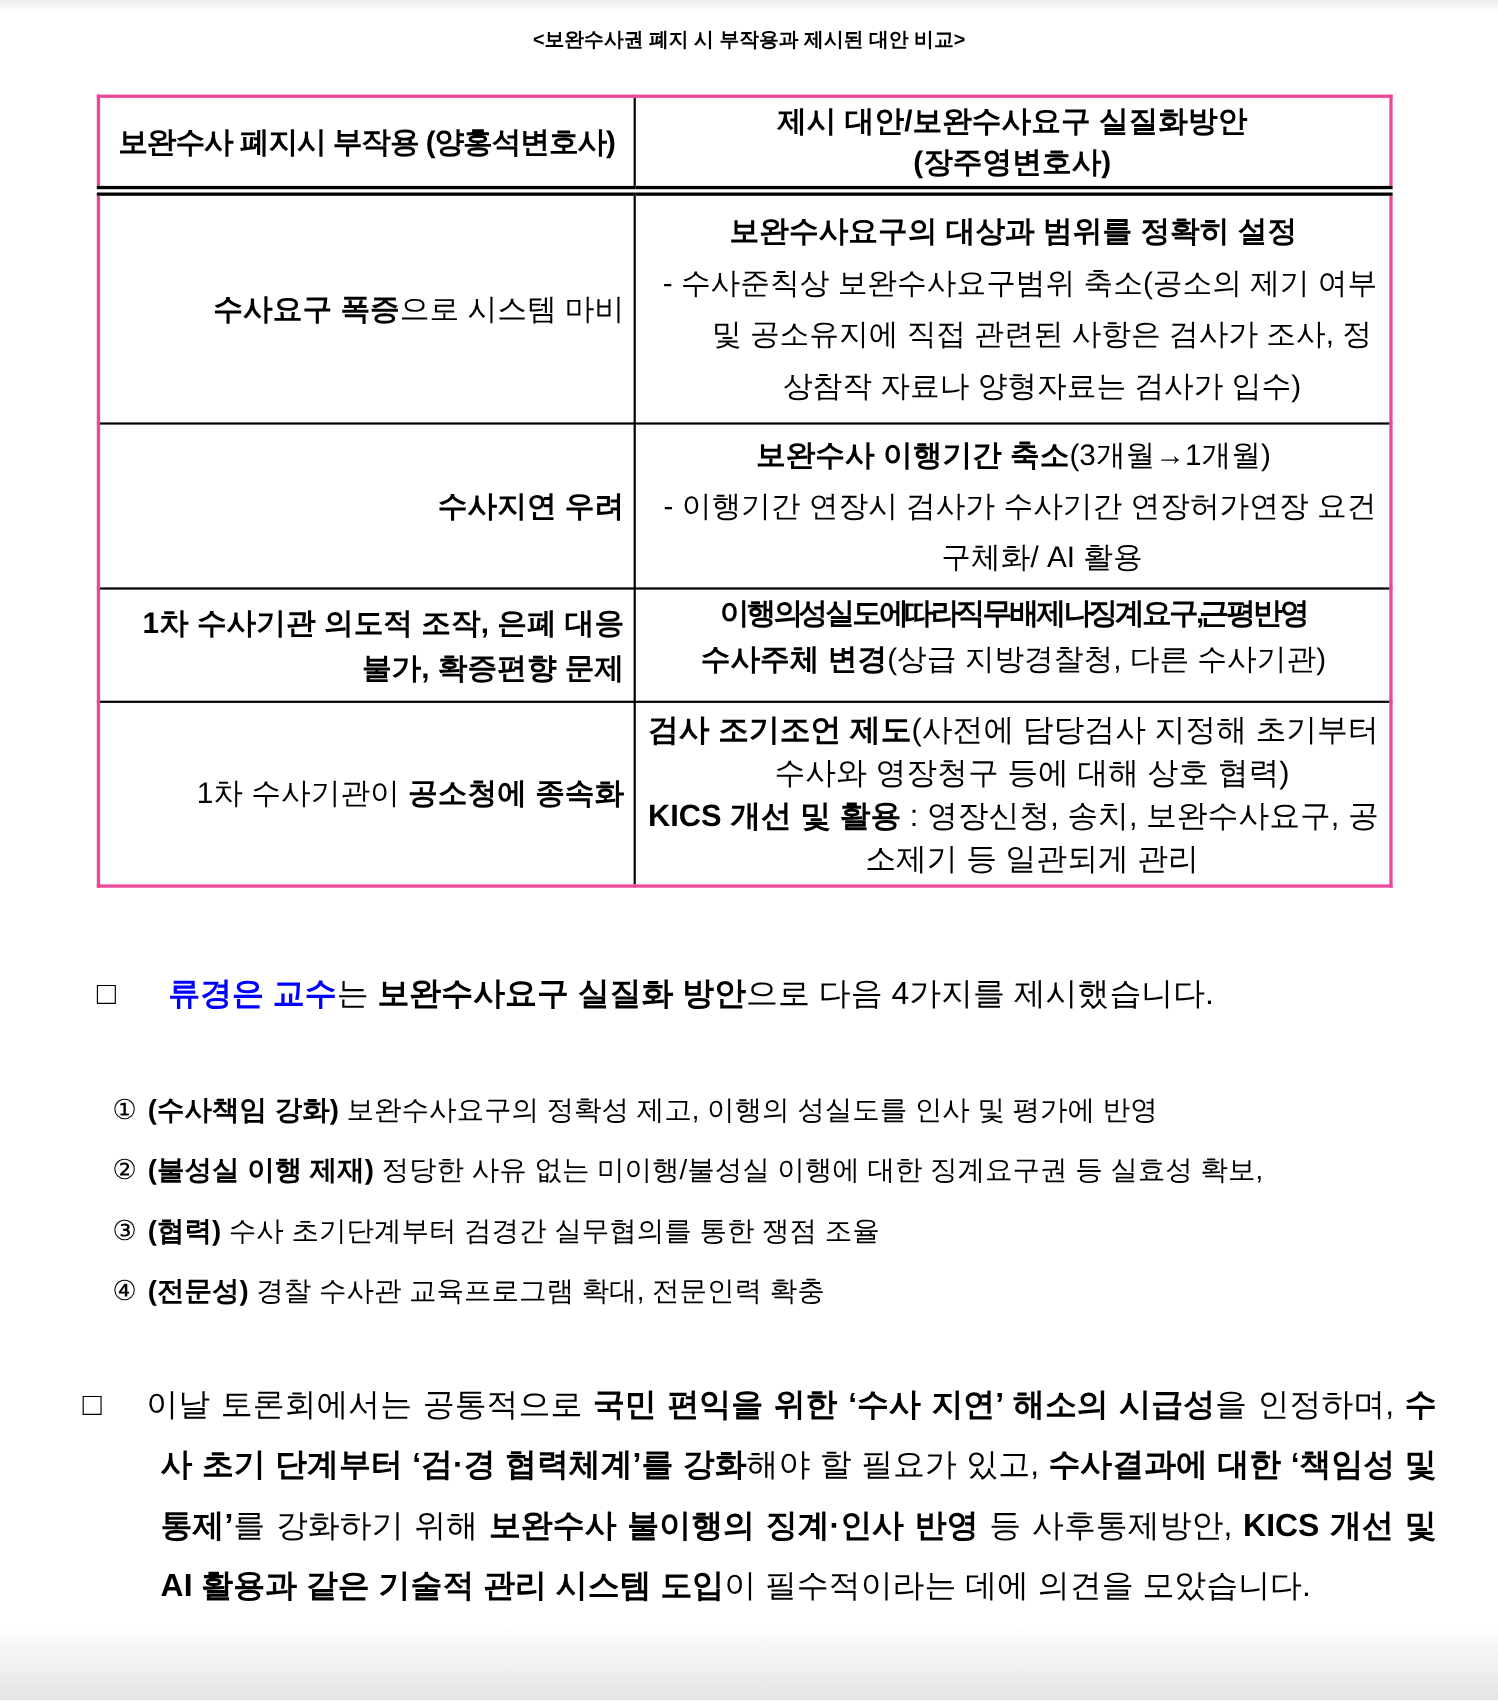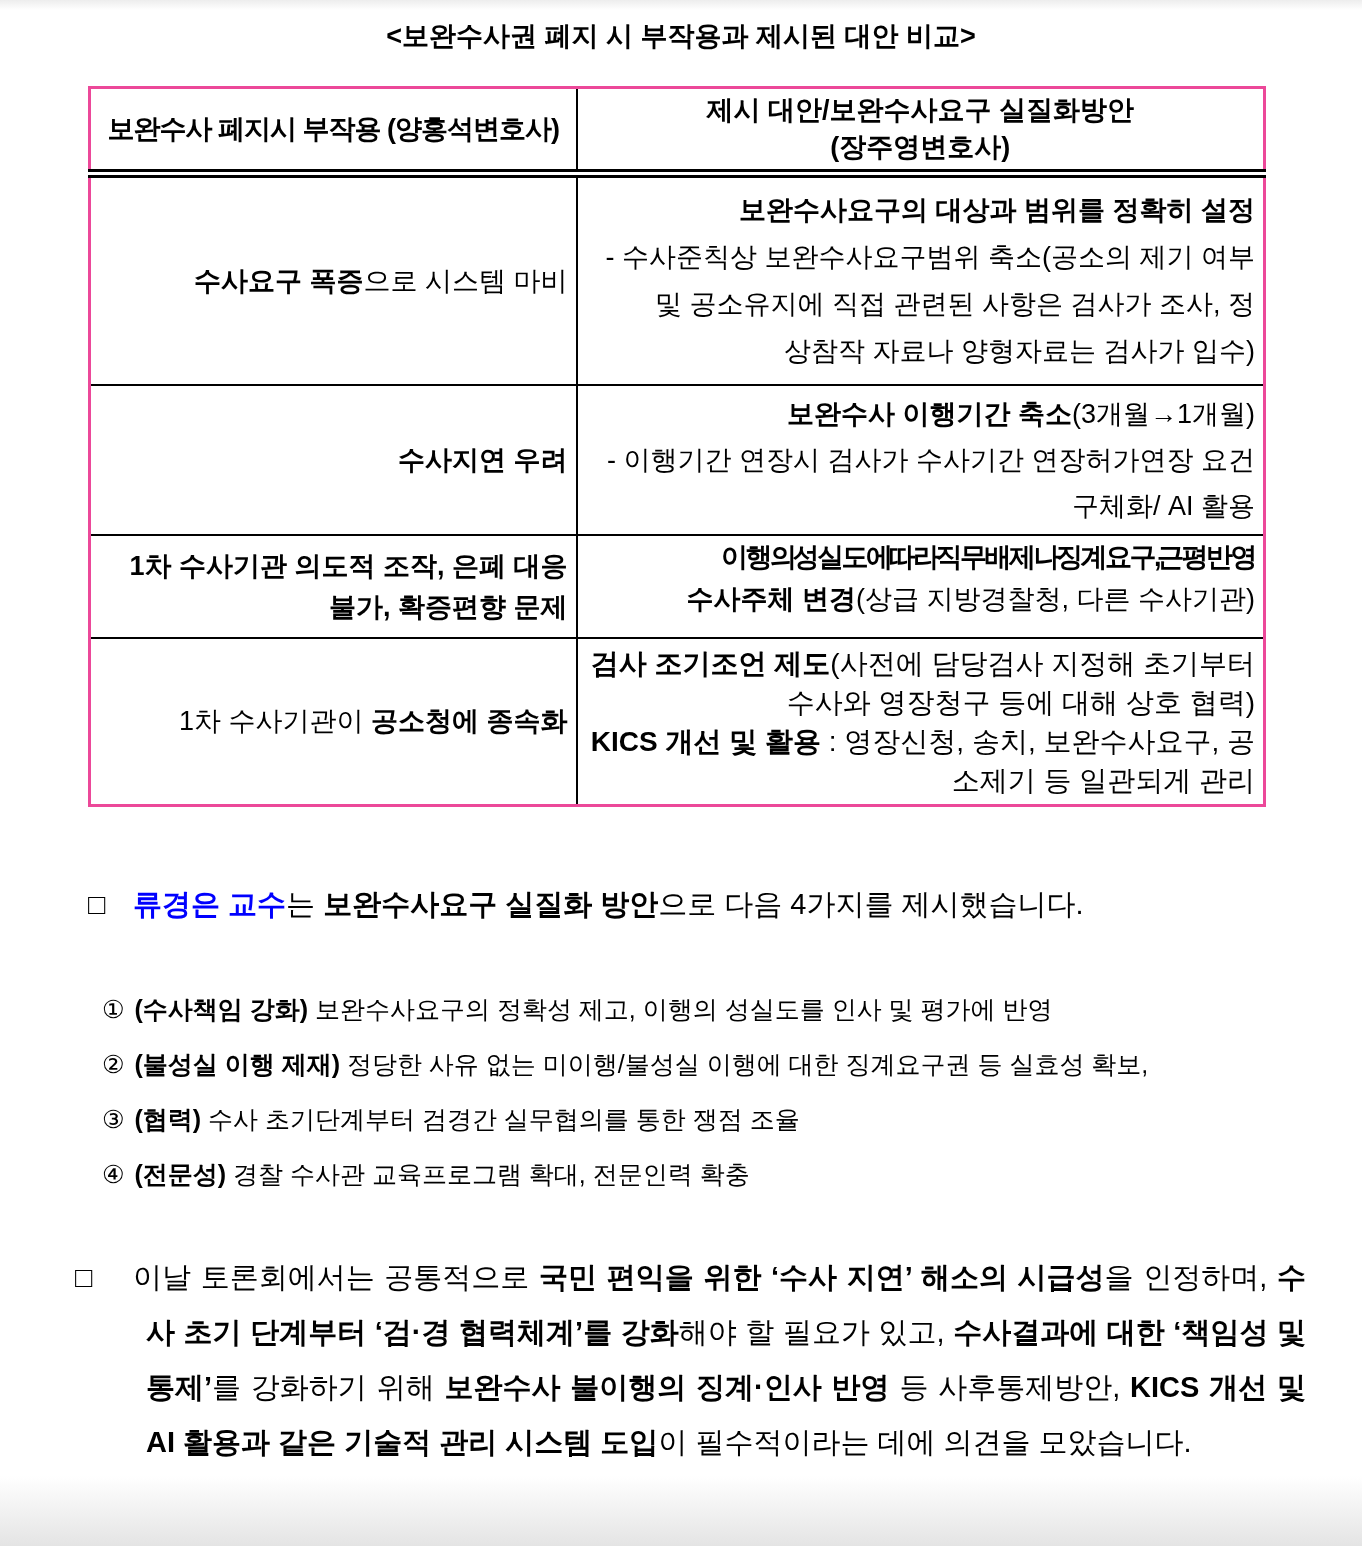--- a/index.html
+++ b/index.html
@@ -13,26 +13,26 @@
   }
   .doc::before{
     content:"";position:absolute;left:0;top:0;width:100%;height:10px;
     background:linear-gradient(#ededed,rgba(255,255,255,0));pointer-events:none;
   }
   .doc::after{
     content:"";position:absolute;left:0;bottom:0;width:100%;height:70px;
     background:linear-gradient(rgba(255,255,255,0),#e4e4e4);pointer-events:none;
   }
   .b{font-weight:700;}
-  .blue{color:#0000fe;}
+  .blue{color:#0000fe;margin-left:20px;}
 
   .title{
     margin-top:16px;
     text-align:center;
-    font-size:27px;font-weight:700;line-height:40px;
+    font-size:18px;font-weight:700;line-height:40px;
   }
 
   table.cmp{
     margin:30px 0 0 88px;
     width:1175px;
     border-collapse:collapse;
     border:3px solid #ec4899;
     table-layout:fixed;
   }
   table.cmp col.c1{width:487px;}
@@ -50,21 +50,21 @@
     line-height:37px;
     padding:0 2px;
   }
   th.hleft{white-space:nowrap;letter-spacing:-1px;font-size:26px;}
   td.lcell{
     text-align:right;
     line-height:41px;
     padding:0 8px;
   }
   td.rcell{
-    text-align:right;
+    text-align:center;
     padding:4px 8px 4px 10px;
     line-height:47px;
   }
   tr.r1 td{height:198px;}
   tr.r2 td{height:140px;}
   tr.r3 td{height:84px;}
   tr.r4 td{height:157px;}
   tr.r2 td.rcell{line-height:46px;}
   tr.r3 td.rcell{padding-top:0;padding-bottom:17px;line-height:42px;}
   tr.r4 td.rcell{line-height:39px;font-size:28px;}

